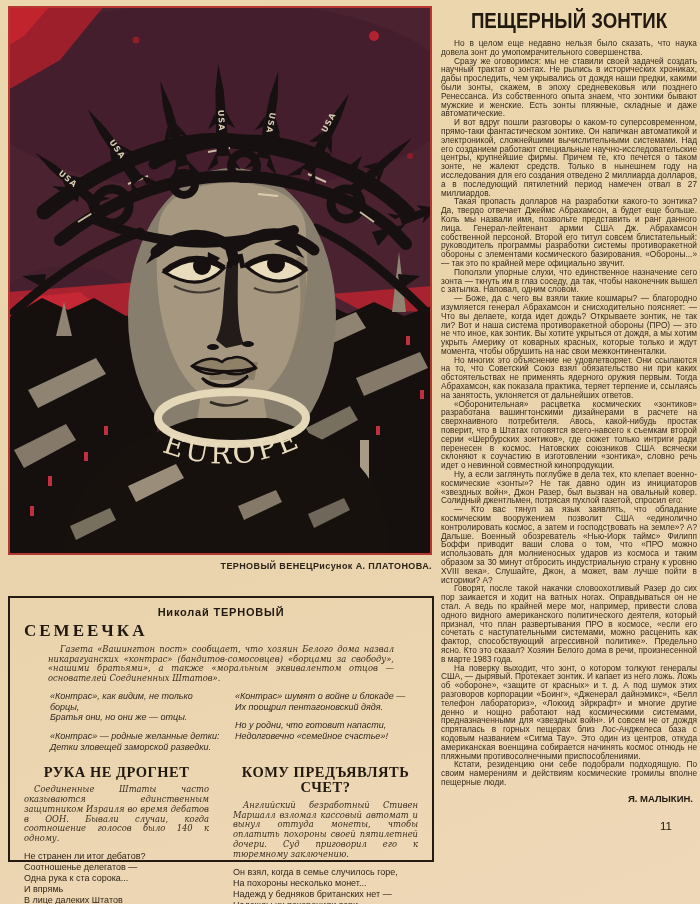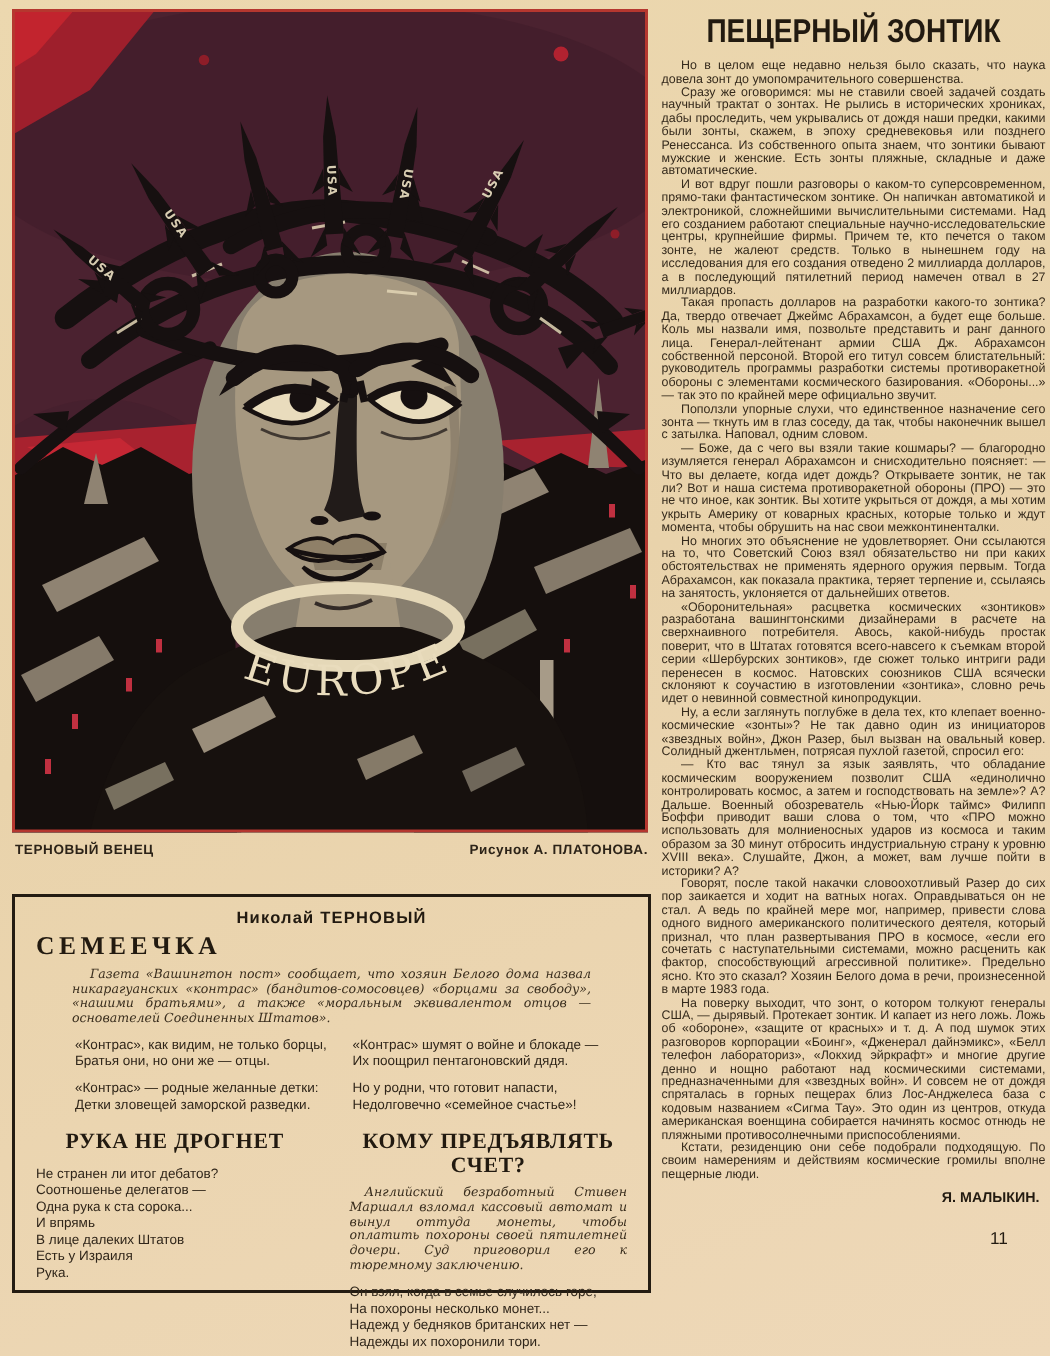--- a/index.html
+++ b/index.html
@@ -3,21 +3,21 @@
 <meta charset="utf-8">
 <style>
   html,body{margin:0;padding:0;}
   .page{position:relative;width:700px;height:904px;overflow:hidden;
         background:linear-gradient(160deg,#ecd8af 0%,#e9d3ab 45%,#eed8b8 100%);
         font-family:"Liberation Sans",sans-serif;color:#30261a;}
   
   .poster{position:absolute;left:8px;top:6px;width:424px;height:549px;}
   .poster svg{display:block;}
   .caption-row{position:absolute;left:10px;top:561px;width:422px;display:flex;
-      justify-content:space-between;font-size:9px;font-weight:bold;letter-spacing:.4px;color:#2c2318;}
+      justify-content:flex-end;font-size:9px;font-weight:bold;letter-spacing:.4px;color:#2c2318;}
   
   .right-col{position:absolute;left:441px;top:8px;width:256px;}
   .article-title{font-weight:bold;font-size:22px;line-height:26px;text-align:center;
       letter-spacing:0;transform:scaleX(.85);transform-origin:50% 50%;color:#221a10;white-space:nowrap;}
   .article-body{margin-top:5px;}
   .article-body p{margin:0;font-size:8.3px;line-height:8.8px;text-align:justify;
       text-indent:13px;color:#352a1c;}
   .signature{margin-top:6px;padding-right:4px;text-align:right;font-weight:bold;font-size:9.5px;color:#221a10;}
   .page-number{position:absolute;left:660px;top:820px;font-weight:normal;font-size:11.5px;color:#221a10;}
   
@@ -25,21 +25,21 @@
       border:2px solid #241c12;box-sizing:border-box;padding:8px 14px 0 14px;}
   .f-author{text-align:center;font-weight:bold;font-size:11px;letter-spacing:.8px;color:#221a10;}
   .f-title{text-align:left;font-family:"Liberation Serif",serif;font-weight:bold;
       font-size:17px;letter-spacing:3px;margin-top:3px;color:#221a10;}
   .f-intro{width:346px;margin:4px auto 0 auto;font-family:"DejaVu Serif",serif;font-style:italic;
       font-size:8.4px;line-height:9.7px;text-align:justify;text-indent:12px;color:#3a2e1e;}
   .verses{display:flex;margin-top:7px;}
   .v-col{width:50%;box-sizing:border-box;font-size:9px;line-height:10.8px;}
   .v-col.left{padding-left:26px;}
   .v-col.right{padding-left:14px;}
-  .stanza{white-space:pre-line;margin-bottom:8px;}
+  .stanza{white-space:pre-line;margin-bottom:8px;font-style:italic;}
   .subrow{display:flex;gap:24px;margin-top:4px;}
   .sub{flex:1;min-width:0;}
   .sub-title{text-align:center;font-family:"Liberation Serif",serif;font-weight:bold;
       font-size:14.5px;line-height:15.5px;letter-spacing:.5px;color:#221a10;}
   .sub-intro{margin-top:5px;font-family:"DejaVu Serif",serif;font-style:italic;
       font-size:8.4px;line-height:9.8px;text-align:justify;text-indent:10px;color:#3a2e1e;}
   .sub-poem{margin-top:7px;font-size:9px;line-height:11px;white-space:pre-line;}
 </style>
 </head>
 <body>
@@ -239,20 +239,21 @@
           <div class="stanza">«Контрас» шумят о войне и блокаде —
 Их поощрил пентагоновский дядя.</div>
           <div class="stanza">Но у родни, что готовит напасти,
 Недолговечно «семейное счастье»!</div>
         </div>
     </div>
 
     <div class="subrow">
       <div class="sub">
         <div class="sub-title">РУКА НЕ ДРОГНЕТ</div>
+        <div class="sub-intro">Соединенные Штаты часто оказываются единственным защитником Израиля во время дебатов в ООН. Бывали случаи, когда соотношение голосов было 140 к одному.</div>
         <div class="sub-poem">Не странен ли итог дебатов?
 Соотношенье делегатов —
 Одна рука к ста сорока...
 И впрямь
 В лице далеких Штатов
 Есть у Израиля
 Рука.</div>
       </div>
       <div class="sub">
         <div class="sub-title">КОМУ ПРЕДЪЯВЛЯТЬ СЧЕТ?</div>

